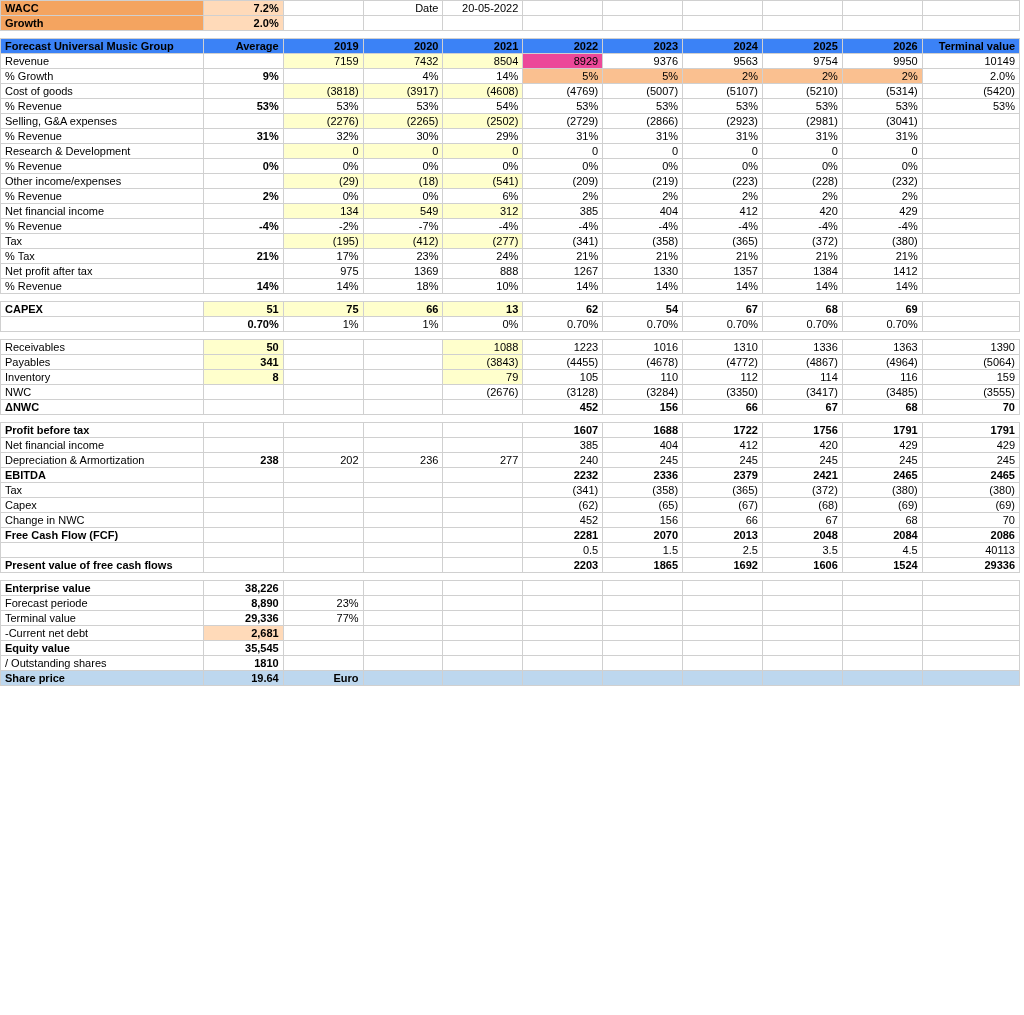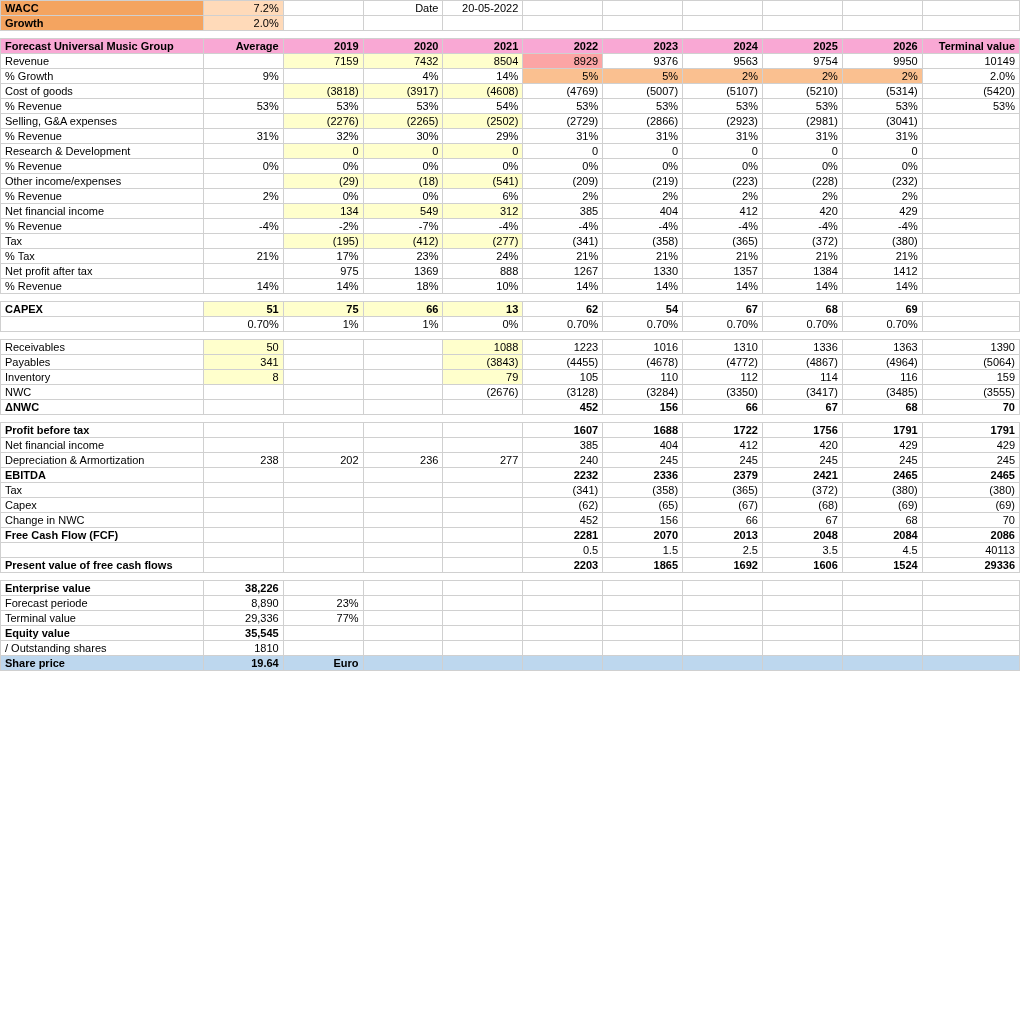--- a/index.html
+++ b/index.html
@@ -6,27 +6,27 @@
     body { font-family: Arial, sans-serif; font-size: 11px; background: #fff; }
     .container { width: 1020px; overflow-x: auto; }
     table { border-collapse: collapse; width: 100%; }
     td, th {
       border: 1px solid #d0d0d0;
       padding: 1px 4px;
       white-space: nowrap;
       font-size: 11px;
     }
     .col-label { min-width: 160px; }
-    .col-avg { min-width: 70px; text-align: right; }
+    .col-avg { min-width: 70px; text-align: right; font-weight: bold; }
     .col-year { min-width: 70px; text-align: right; }
     .col-terminal { min-width: 80px; text-align: right; }
     .bg-orange { background-color: #F4A460; }
     .bg-light-orange { background-color: #FFDAB9; }
     .bg-salmon { background-color: #FAC090; }
-    .bg-yellow { background-color: #fca5a5; }
+    .bg-yellow { background-color: #ec4899; }
     .bg-light-yellow { background-color: #FFFFCC; }
     .bold { font-weight: bold; }
     .right { text-align: right; }
     .section-gap td { border: none; height: 8px; }
     tr.bold-row td { font-weight: bold; }
   </style>
 </head>
 <body>
 
 <div class="container">
@@ -57,21 +57,21 @@
       <td class="col-year"></td>
       <td class="col-year"></td>
       <td class="col-year"></td>
       <td class="col-terminal"></td>
     </tr>
 
     <tr class="section-gap">
       <td colspan="11"></td>
     </tr>
 
-    <tr style="background:#f9a8d4;">
+    <tr style="background:#3b82f6;">
       <td class="col-label bold">Forecast Universal Music Group</td>
       <td class="col-avg bold">Average</td>
       <td class="col-year bold right">2019</td>
       <td class="col-year bold right">2020</td>
       <td class="col-year bold right">2021</td>
       <td class="col-year bold right">2022</td>
       <td class="col-year bold right">2023</td>
       <td class="col-year bold right">2024</td>
       <td class="col-year bold right">2025</td>
       <td class="col-year bold right">2026</td>
@@ -592,20 +592,33 @@
       <td class="col-year right"></td>
       <td class="col-year right"></td>
       <td class="col-year right"></td>
       <td class="col-year right"></td>
       <td class="col-year right"></td>
       <td class="col-year right"></td>
       <td class="col-year right"></td>
       <td class="col-terminal right"></td>
     </tr>
 
+    <tr>
+      <td class="col-label">-Current net debt</td>
+      <td class="col-avg right bg-light-orange">2,681</td>
+      <td class="col-year right"></td>
+      <td class="col-year right"></td>
+      <td class="col-year right"></td>
+      <td class="col-year right"></td>
+      <td class="col-year right"></td>
+      <td class="col-year right"></td>
+      <td class="col-year right"></td>
+      <td class="col-year right"></td>
+      <td class="col-terminal right"></td>
+    </tr>
 
     <tr class="bold-row">
       <td class="col-label bold">Equity value</td>
       <td class="col-avg right bold">35,545</td>
       <td class="col-year right"></td>
       <td class="col-year right"></td>
       <td class="col-year right"></td>
       <td class="col-year right"></td>
       <td class="col-year right"></td>
       <td class="col-year right"></td>

